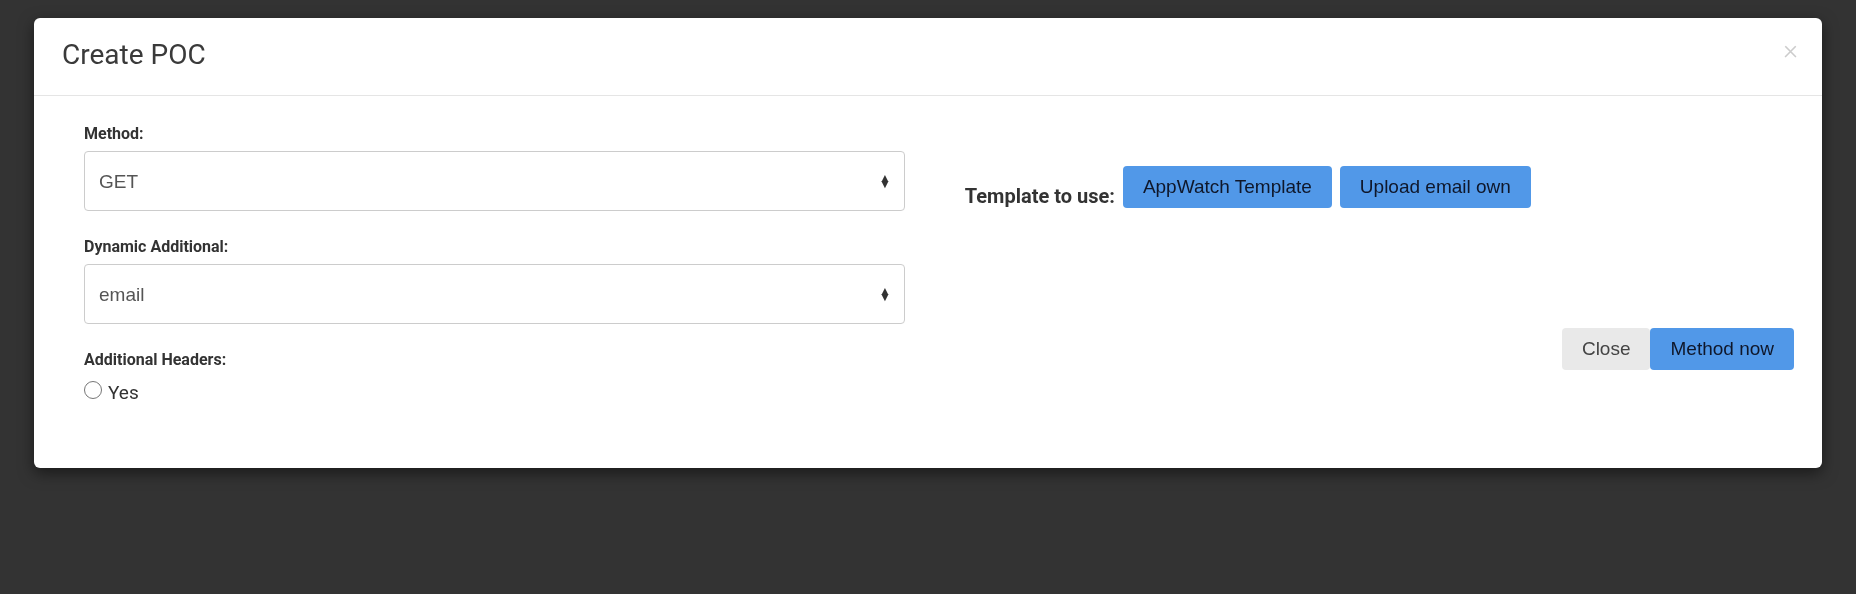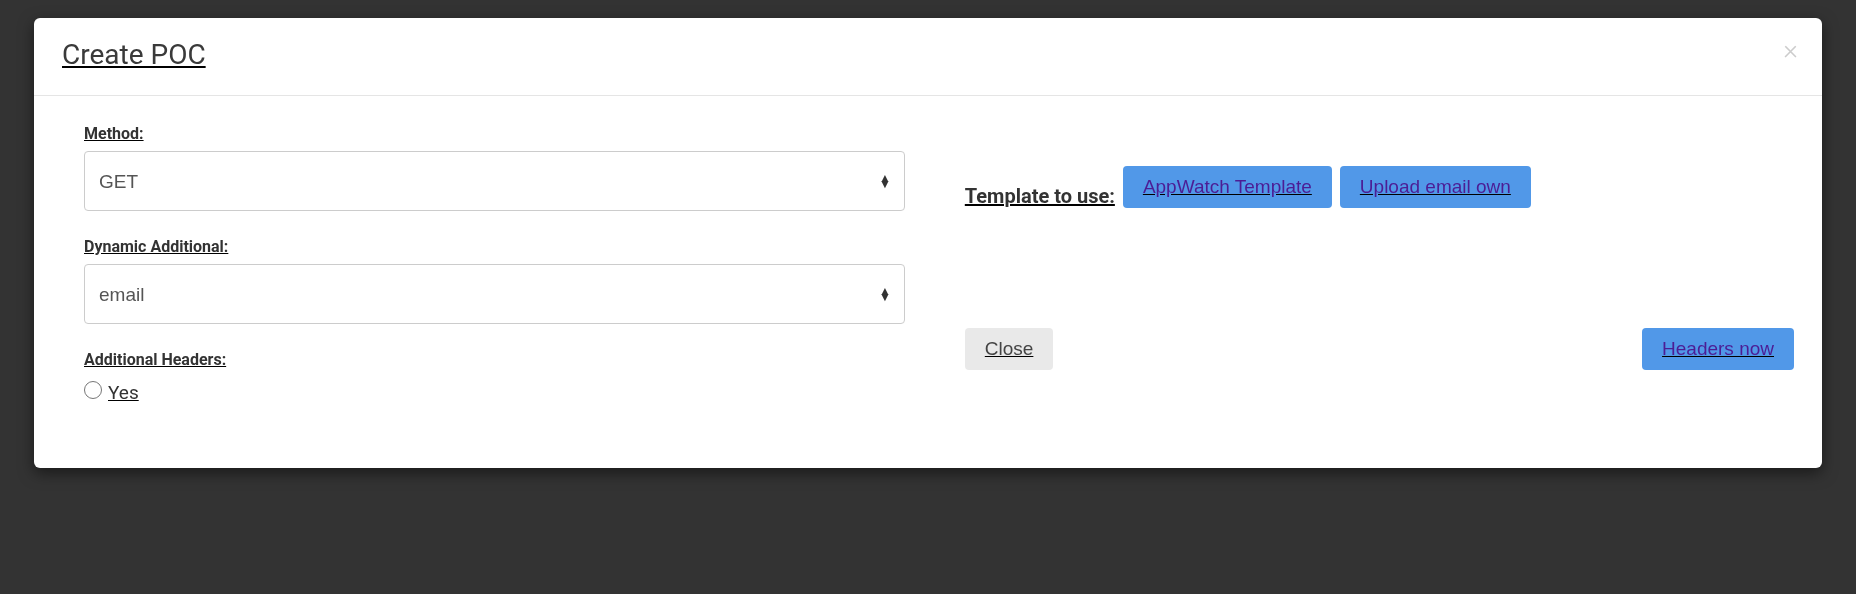--- a/index.html
+++ b/index.html
@@ -18,21 +18,20 @@
     }
     .modal {
       position: absolute;
       top: 18px;
       left: 34px;
       right: 34px;
       background: #fff;
       border-radius: 6px;
       box-shadow: 0 5px 15px rgba(0,0,0,0.5);
       min-height: 450px;
-      text-decoration: underline;
     }
     .modal-header {
       padding: 20px 28px 24px 28px;
       border-bottom: 1px solid #e5e5e5;
       position: relative;
     }
     .modal-title {
       font-size: 28px;
       font-weight: 400;
       color: #3a3a3a;
@@ -127,30 +126,29 @@
       padding: 10px 20px;
       font-size: 19px;
       border-radius: 4px;
       border: none;
       cursor: pointer;
       white-space: nowrap;
     }
     .btn-primary {
       background: #4a90e2;
       background: #5198e8;
-      color: #4c1d95;
+      color: #0f172a;
     }
     .btn-default {
       background: #e9e9e9;
       color: #444;
     }
     .modal-footer-row {
       display: flex;
-      justify-content: space-between;
-      gap: 16px;
+      justify-content: flex-end;
       margin-top: 120px;
     }
   </style>
 </head>
 <body>
 
 <div class="modal-overlay"></div>
 
 <div class="modal">
   <div class="modal-header">
@@ -195,17 +193,17 @@
 
     <div class="col-right">
       <div class="template-row">
         <span class="template-label">Template to use:</span>
         <button class="btn btn-primary">AppWatch Template</button>
         <button class="btn btn-primary">Upload email own</button>
       </div>
 
       <div class="modal-footer-row">
         <button class="btn btn-default">Close</button>
-        <button class="btn btn-primary">Headers now</button>
+        <button class="btn btn-primary">Method now</button>
       </div>
     </div>
   </div>
 </div>
 
 </body></html>

